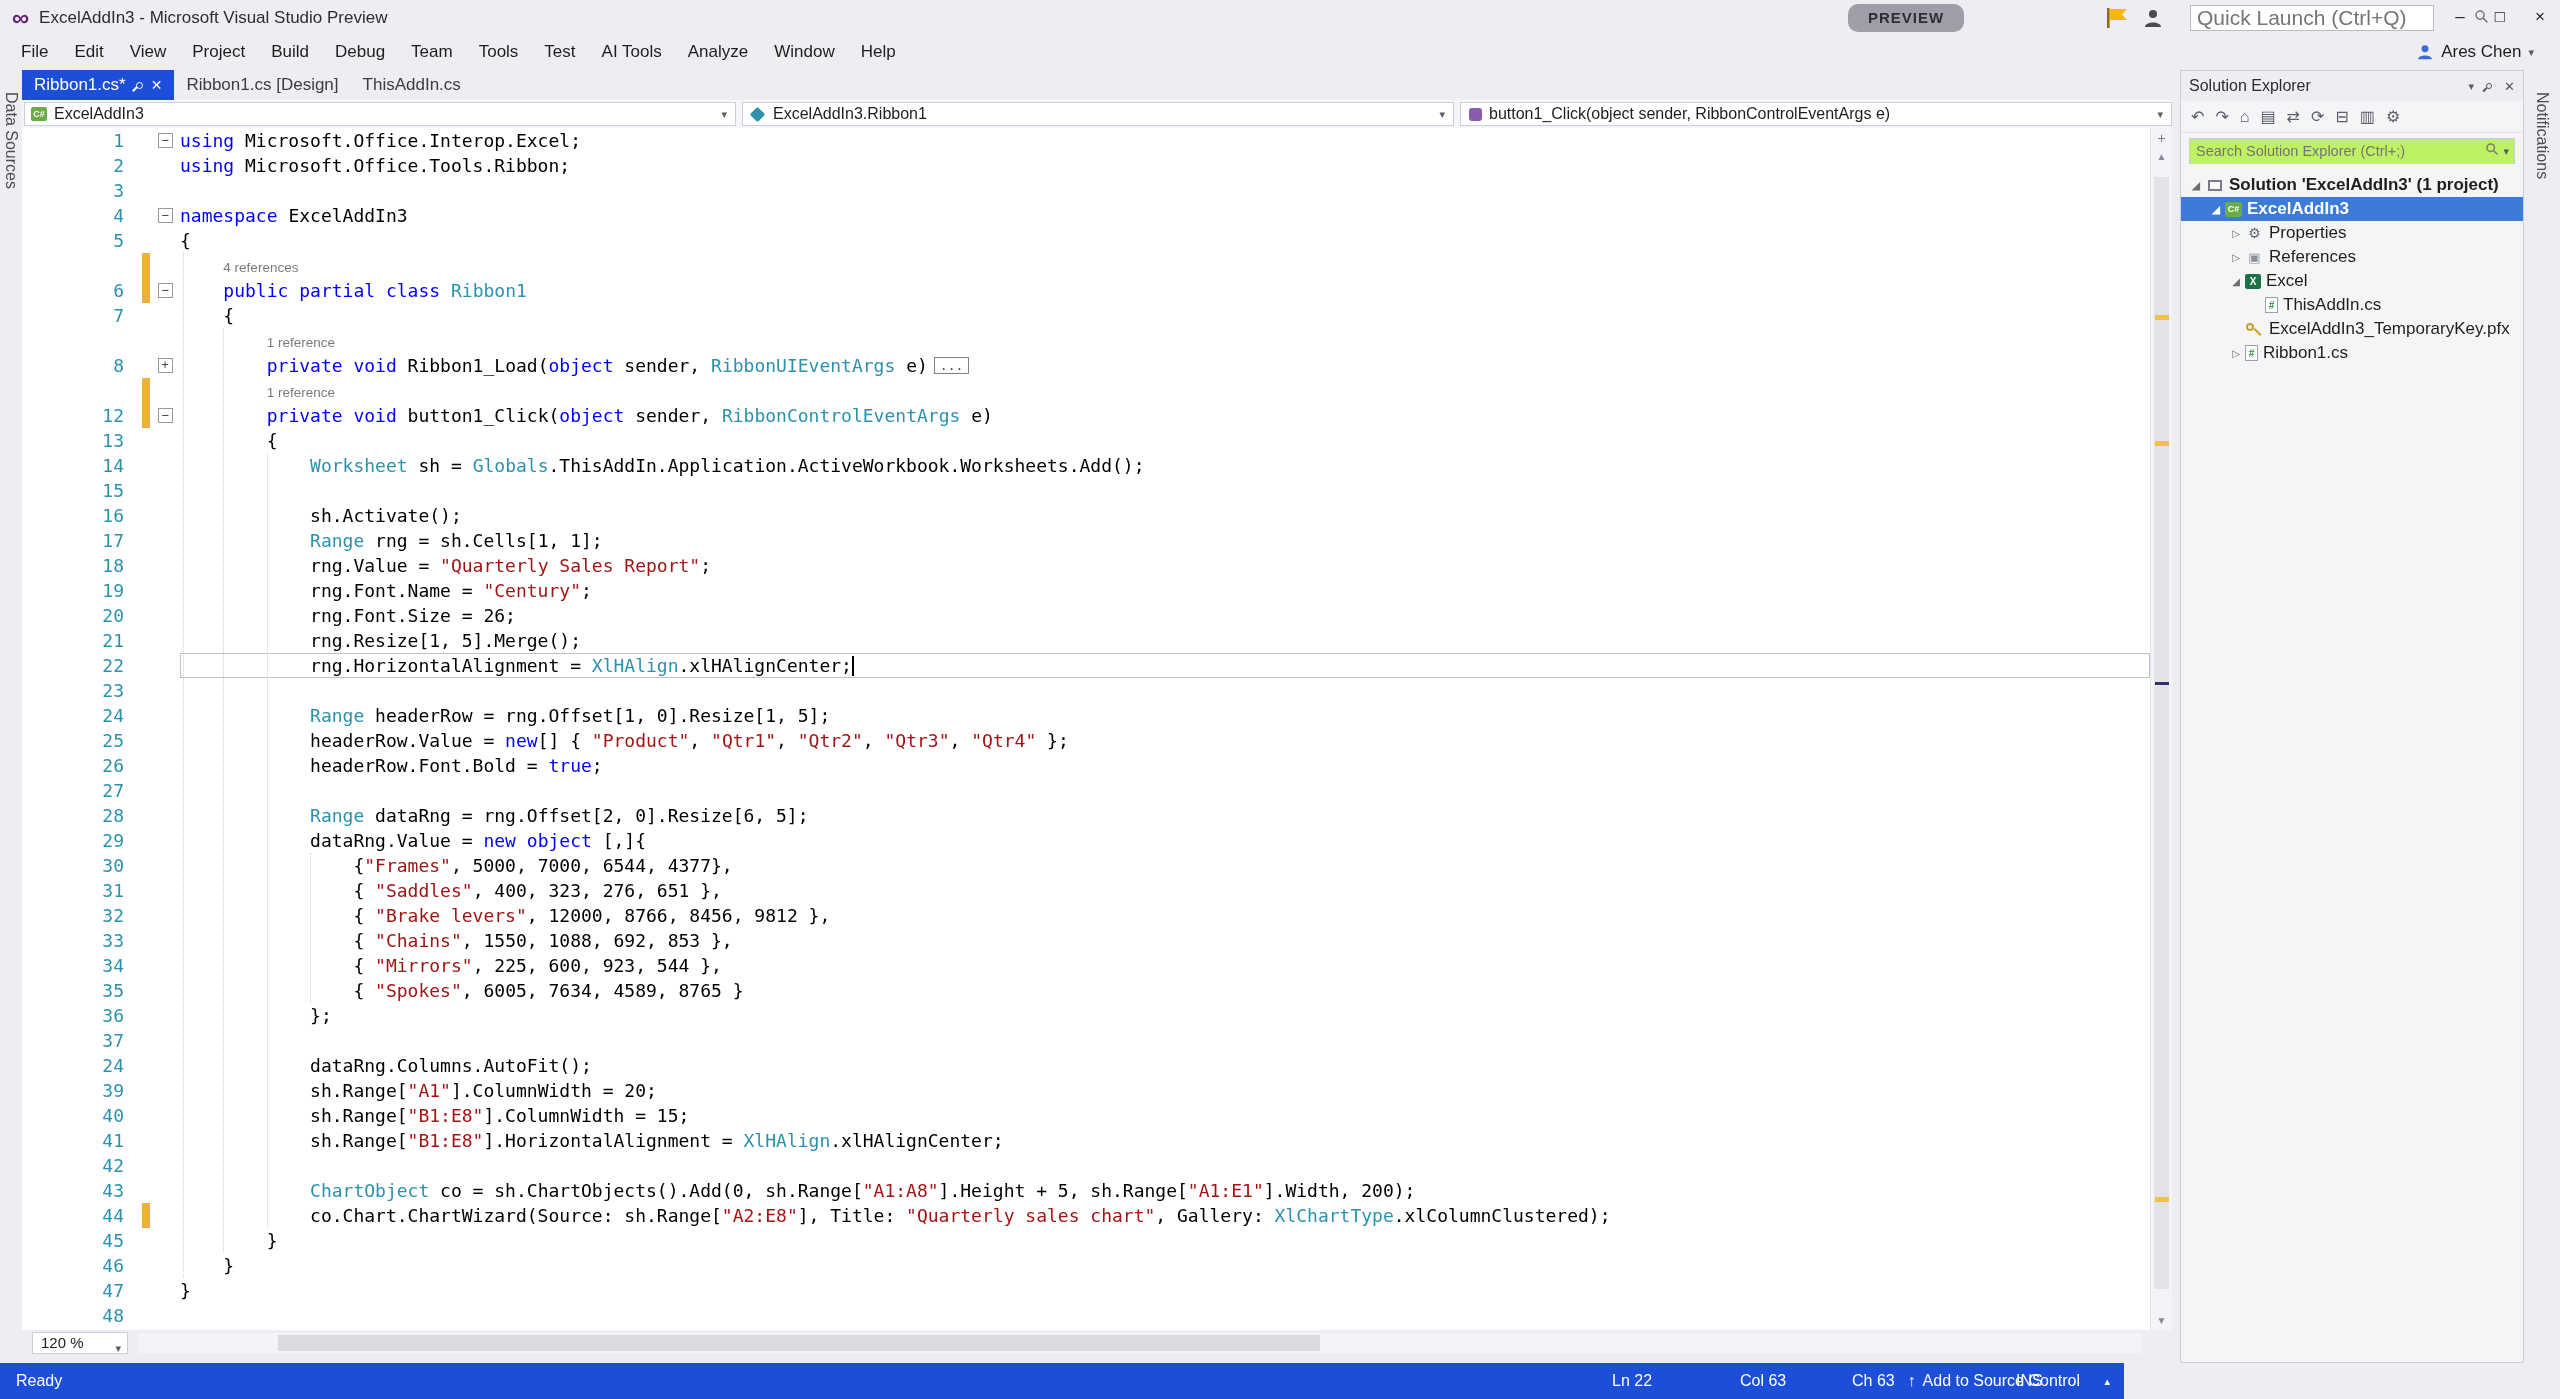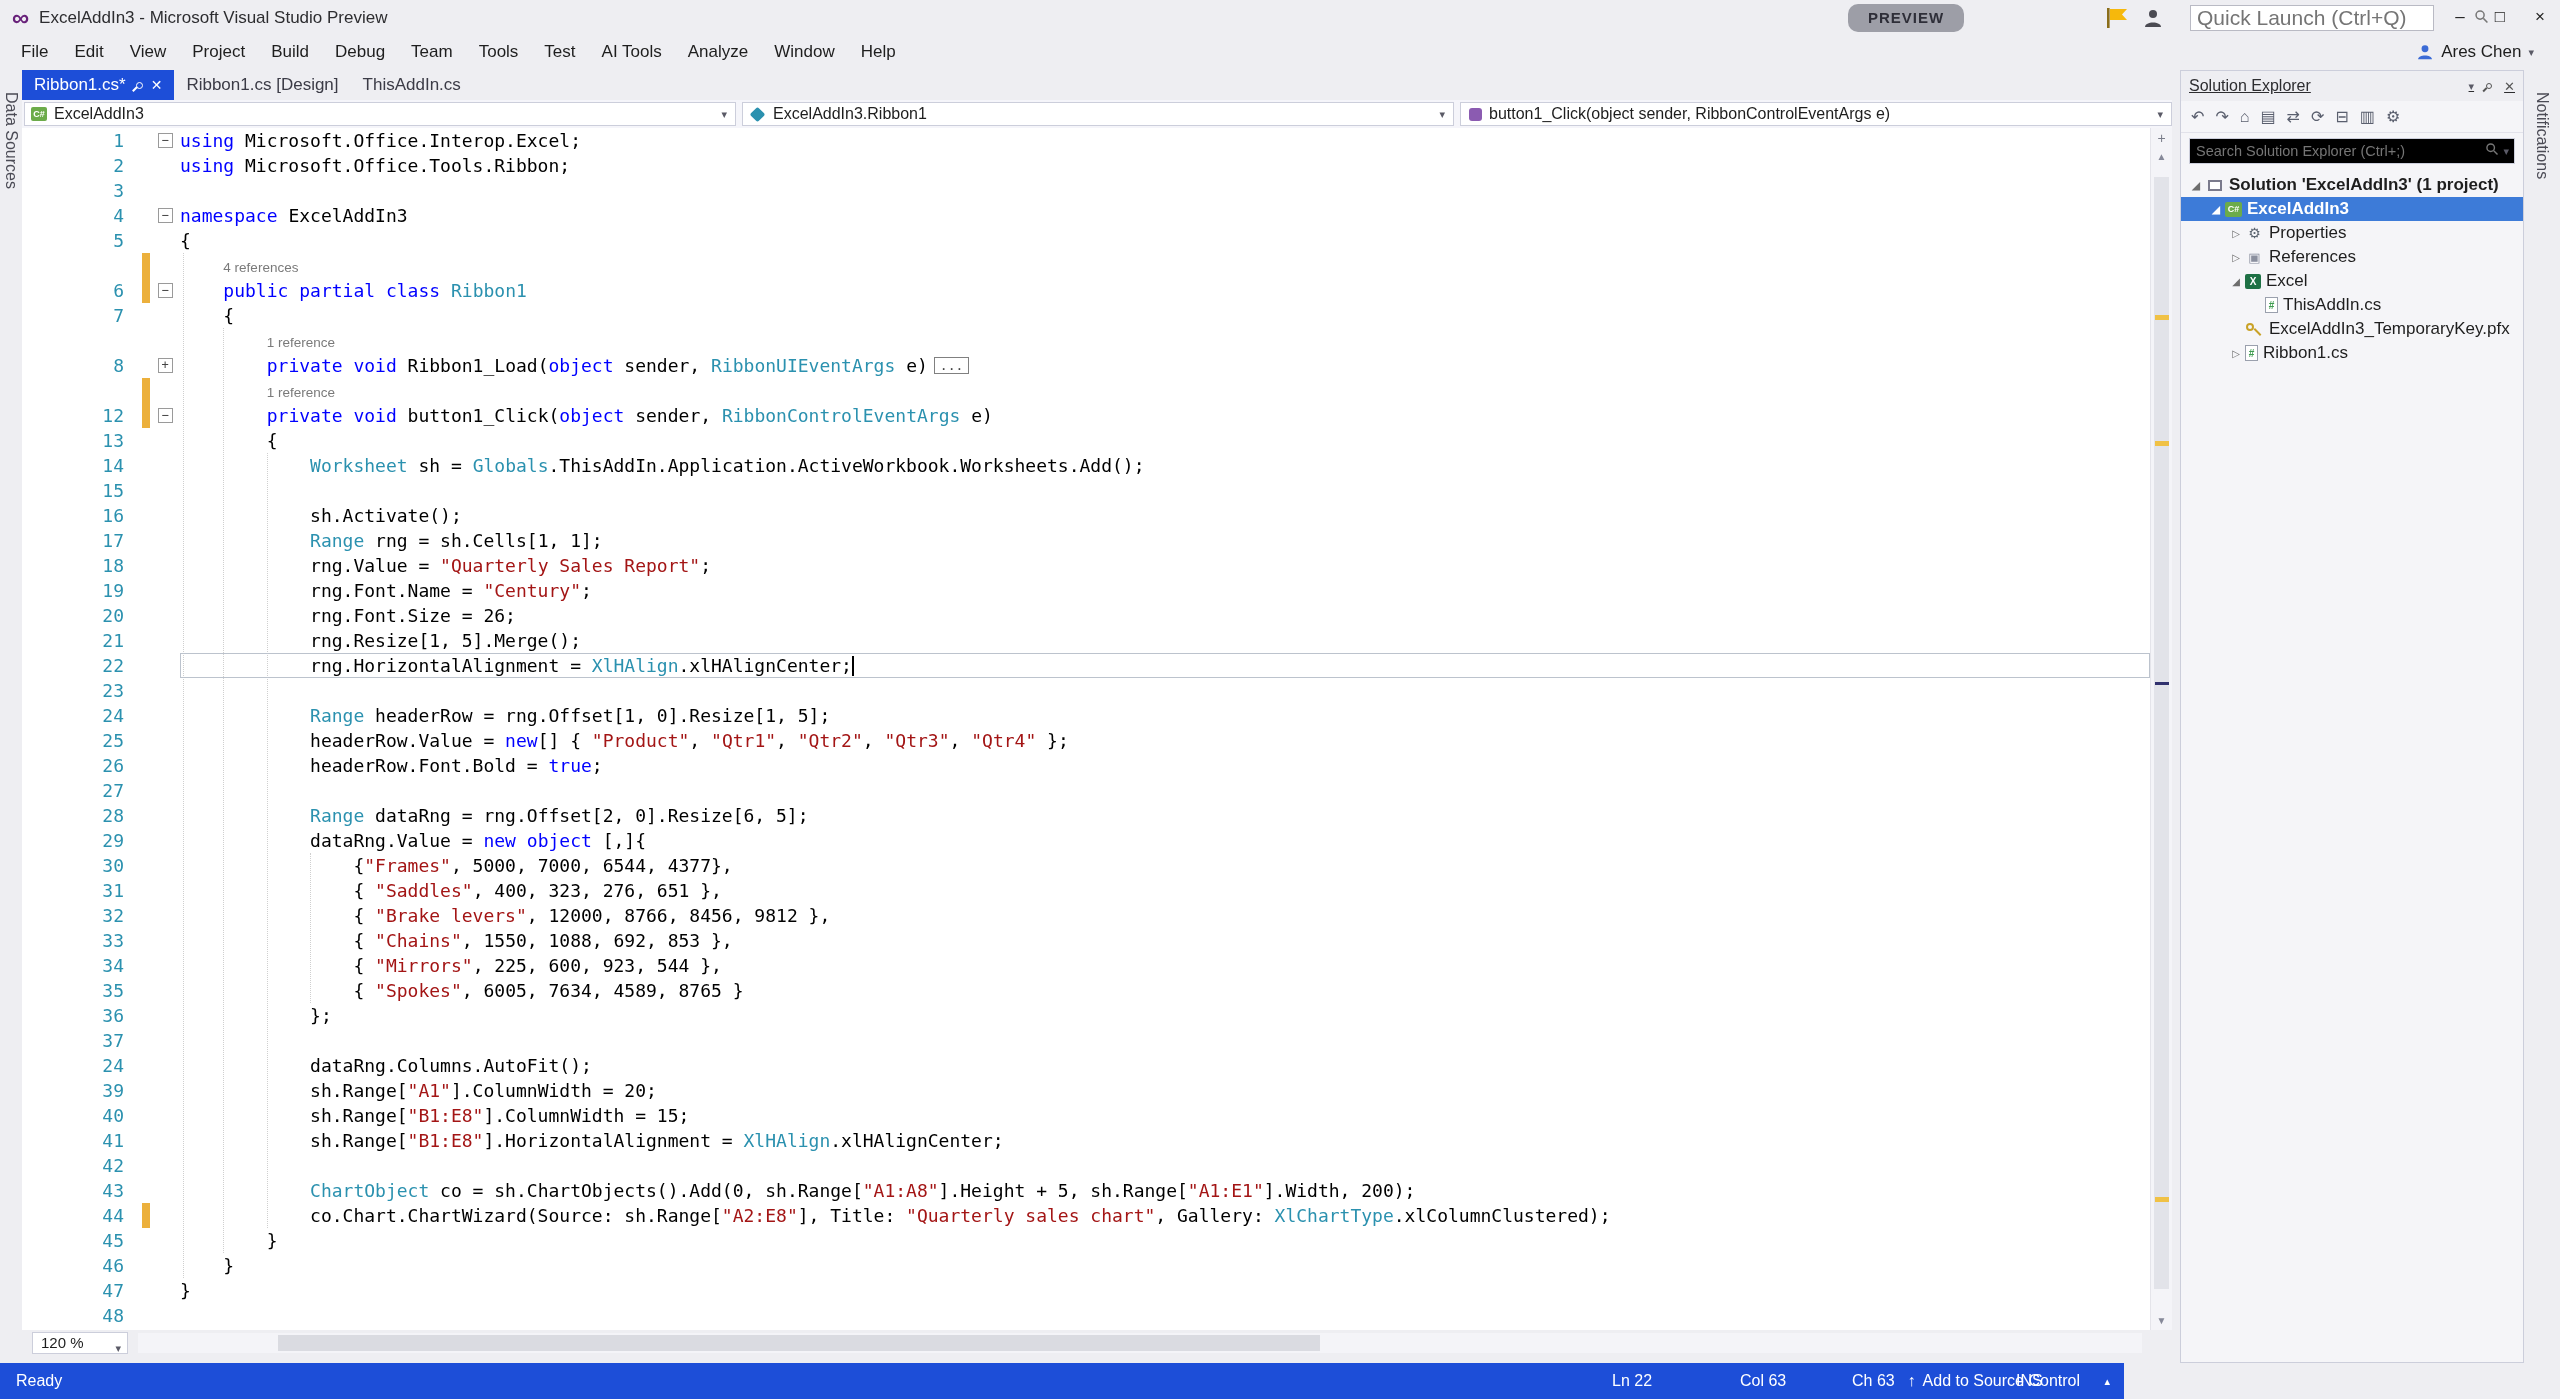--- a/index.html
+++ b/index.html
@@ -76,26 +76,26 @@
 
   
   #hscrollrow { height:26px; background:#eeeef2; position:relative; }
   #zoombox { position:absolute; left:10px; top:2px; width:96px; height:22px; background:#fff; border:1px solid #cccedb; font-size:15px; line-height:20px; padding-left:8px; color:#1e1e1e; }
   #zoombox .dd-arrow { position:absolute; right:6px; top:5px; }
   #htrack { position:absolute; left:116px; right:30px; top:3px; height:20px; background:#f4f4f8; }
   #hthumb { position:absolute; left:7%; width:52%; top:2px; bottom:2px; background:#dadbe1; }
 
   
   #se-panel { position:absolute; left:2180px; top:70px; width:344px; bottom:36px; background:#f5f5f8; border:1px solid #cccedb; }
-  #se-header { height:30px; display:flex; align-items:center; padding:0 8px; font-size:16px; color:#2d2d30; background:#eeeef2;text-decoration:underline; }
+  #se-header { height:30px; display:flex; align-items:center; padding:0 8px; font-size:16px; color:#2d2d30; background:#eeeef2; }
   #se-header .hicons { margin-left:auto; display:flex; gap:12px; align-items:center; color:#555; font-size:13px; }
   .pin-dark { width:6px; height:6px; border:1.5px solid #555; border-radius:50%; position:relative; display:inline-block; }
   .pin-dark::after { content:''; position:absolute; width:1.5px; height:5px; background:#555; left:-3px; bottom:-4px; transform:rotate(45deg); }
   #se-toolbar { height:32px; display:flex; align-items:center; gap:11px; padding:0 10px; font-size:16px; color:#5a5f6e; border-bottom:1px solid #e2e2ea; }
-  #se-search { margin:5px 8px; height:26px; background:#000000; border:1px solid #cccedb; display:flex; align-items:center; }
+  #se-search { margin:5px 8px; height:26px; background:#bef264; border:1px solid #cccedb; display:flex; align-items:center; }
   #se-search input { flex:1; border:none; outline:none; background:transparent; font-size:14.5px; color:#6d6d74; padding:0 6px; font-family:"Liberation Sans",sans-serif; }
   #se-search .dd-arrow { margin-right:5px; }
   #tree { padding-top:4px; }
   .trow { height:24px; display:flex; align-items:center; font-size:17px; white-space:nowrap; }
   .trow.sel { background:#3d7bd8; color:#fff; font-weight:bold; }
   .trow.b { font-weight:bold; }
   .exp { width:18px; flex:none; font-size:10px; color:#6d6d6d; text-align:center; }
   .trow.sel .exp { color:#fff; }
   .ticon { width:19px; height:16px; flex:none; margin-right:5px; position:relative; display:flex; align-items:center; justify-content:center; }
   .ic-solution i { display:block; width:14px; height:11px; border:2px solid #7a7a8c; background:#fff; }

